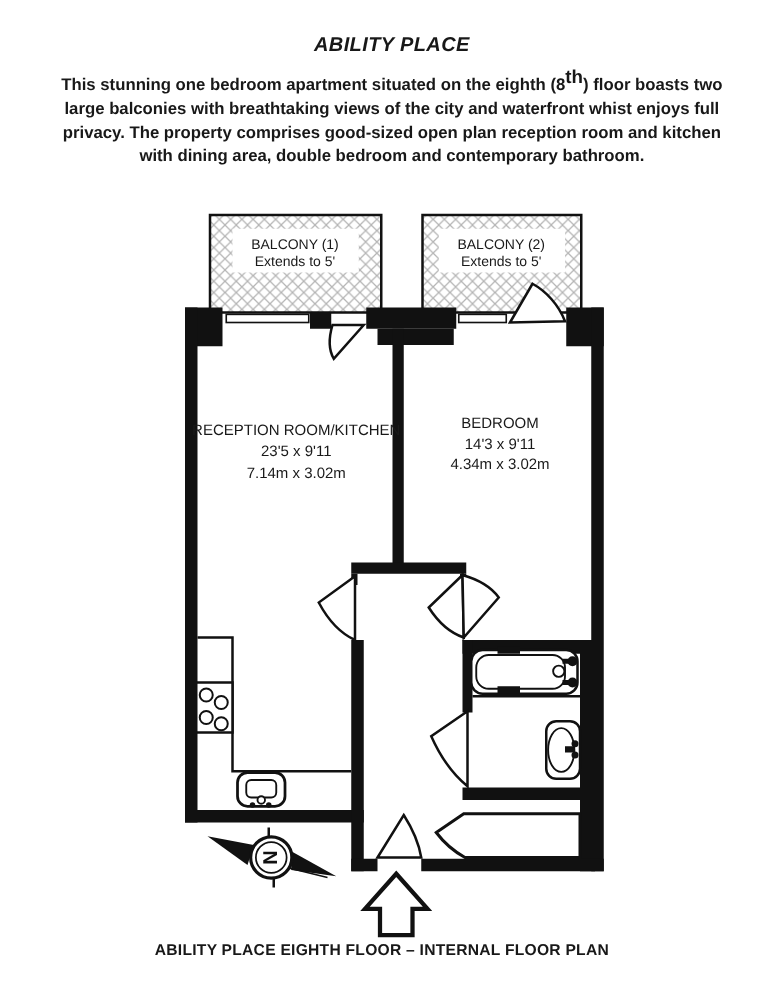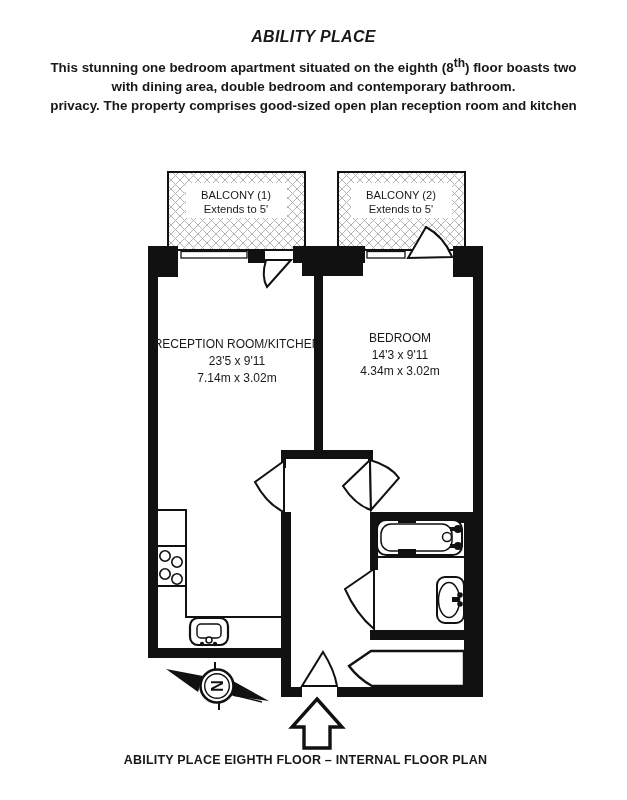--- a/index.html
+++ b/index.html
@@ -14,41 +14,42 @@
   .header{position:absolute;top:0;left:0;width:627px;text-align:center;}
   .title{
     margin:28px 0 0 0;
     font-size:16px;font-weight:bold;letter-spacing:.3px;font-style:italic;
   }
   .intro{
     margin:12px 30px 0 30px;
     font-size:13.4px;font-weight:bold;line-height:19px;
   }
   .intro .line{display:block;white-space:nowrap;}
-  .intro sup{font-size:12px;vertical-align:super;line-height:0;}
+  .intro sup{font-size:15px;vertical-align:super;line-height:0;}
   .plan-svg{position:absolute;top:0;left:0;}
   .caption{
     position:absolute;top:753px;left:0;width:611px;
     text-align:center;font-size:12.5px;font-weight:bold;letter-spacing:.2px;
   }
   .room-label{font-size:12px;fill:#191919;}
   .balcony-label{font-size:11.2px;fill:#191919;}
   .compass-n{font-size:16px;font-weight:bold;fill:#111;}
 </style>
 </head>
 <body>
 
 <div class="page">
 
   <div class="header">
     <h1 class="title">ABILITY PLACE</h1>
     <p class="intro">
       <span class="line"><span>This stunning one bedroom apartment situated on the eighth (8</span><sup>th</sup><span>) floor boasts two</span></span>
+      <span class="line">large balconies with breathtaking views of the city and waterfront whist enjoys full</span>
+      <span class="line">privacy. The property comprises good-sized open plan reception room and kitchen</span>
       <span class="line">with dining area, double bedroom and contemporary bathroom.</span>
-      <span class="line">privacy. The property comprises good-sized open plan reception room and kitchen</span>
     </p>
   </div>
 
   <svg class="plan-svg" width="627" height="800" viewBox="0 0 627 800">
     <defs>
       <pattern id="hatch" width="9" height="9" patternUnits="userSpaceOnUse">
         <path d="M0,9 L9,0 M0,0 L9,9" stroke="#b4b4b4" stroke-width="1" fill="none"></path>
       </pattern>
     </defs>
 

